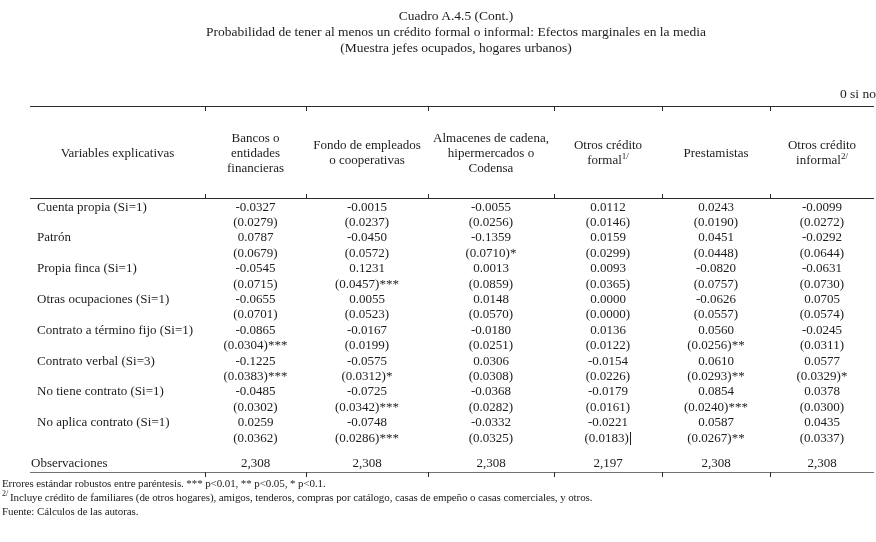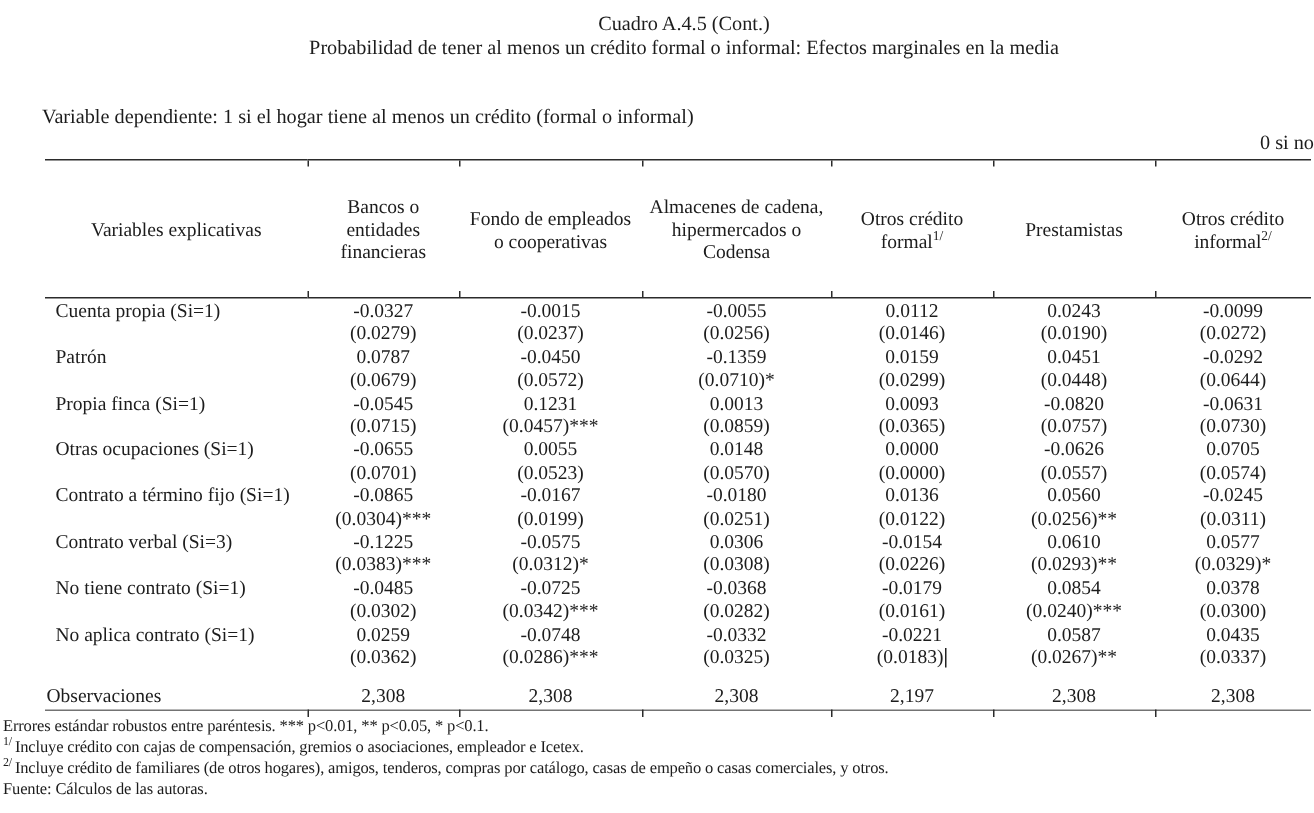--- a/index.html
+++ b/index.html
@@ -111,24 +111,24 @@
   .footnotes sup.fnmark { font-size: 8px; }
 </style>
 </head>
 <body>
 
 <div class="page">
 
   <div class="title-block">
     <div>Cuadro A.4.5 (Cont.)</div>
     <div>Probabilidad de tener al menos un crédito formal o informal: Efectos marginales en la media</div>
+    <div>(Muestra jefes ocupados, hogares urbanos)</div>
   </div>
 
   <div class="depvar">
-    <div>Variable dependiente: 1 si el hogar tiene al menos un crédito (formal o informal)</div>
     <div class="dv2">0 si no</div>
   </div>
 
   <table class="results">
     <colgroup>
       <col style="width:175px">
       <col style="width:101px">
       <col style="width:122px">
       <col style="width:126px">
       <col style="width:108px">
@@ -293,18 +293,17 @@
           <td class="num">2,308</td>
           <td class="num">2,197</td>
           <td class="num">2,308</td>
           <td class="num">2,308</td>
         </tr>
       </tbody>
   </table>
 
   <div class="footnotes">
       <div class="fn">Errores estándar robustos entre paréntesis. *** p&lt;0.01, ** p&lt;0.05, * p&lt;0.1.</div>
-      <div class="fn"><sup class="fnmark">1/ </sup> Incluye crédito con cajas de compensación, gremios o asociaciones, empleador e Icetex.</div>
       <div class="fn"><sup class="fnmark">2/ </sup> Incluye crédito de familiares (de otros hogares), amigos, tenderos, compras por catálogo, casas de empeño o casas comerciales, y otros.</div>
       <div class="fn">Fuente: Cálculos de las autoras.</div>
     </div>
 
 </div>
 
 </body></html>

